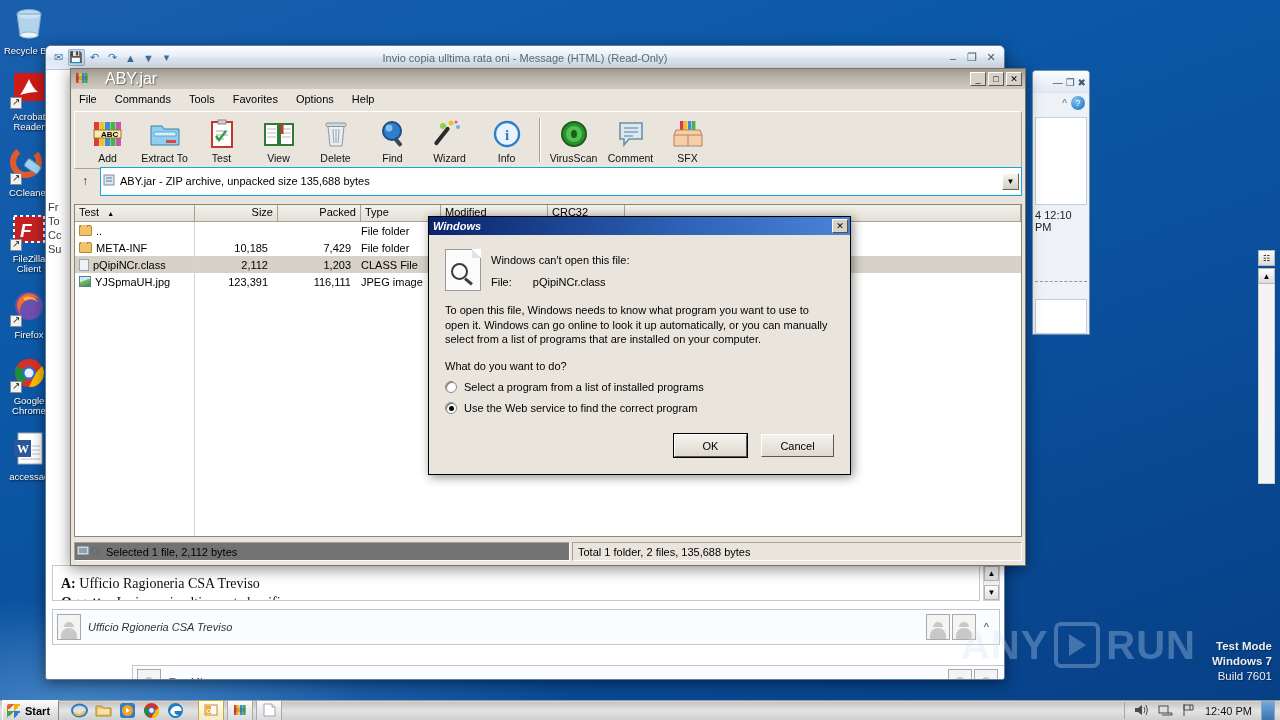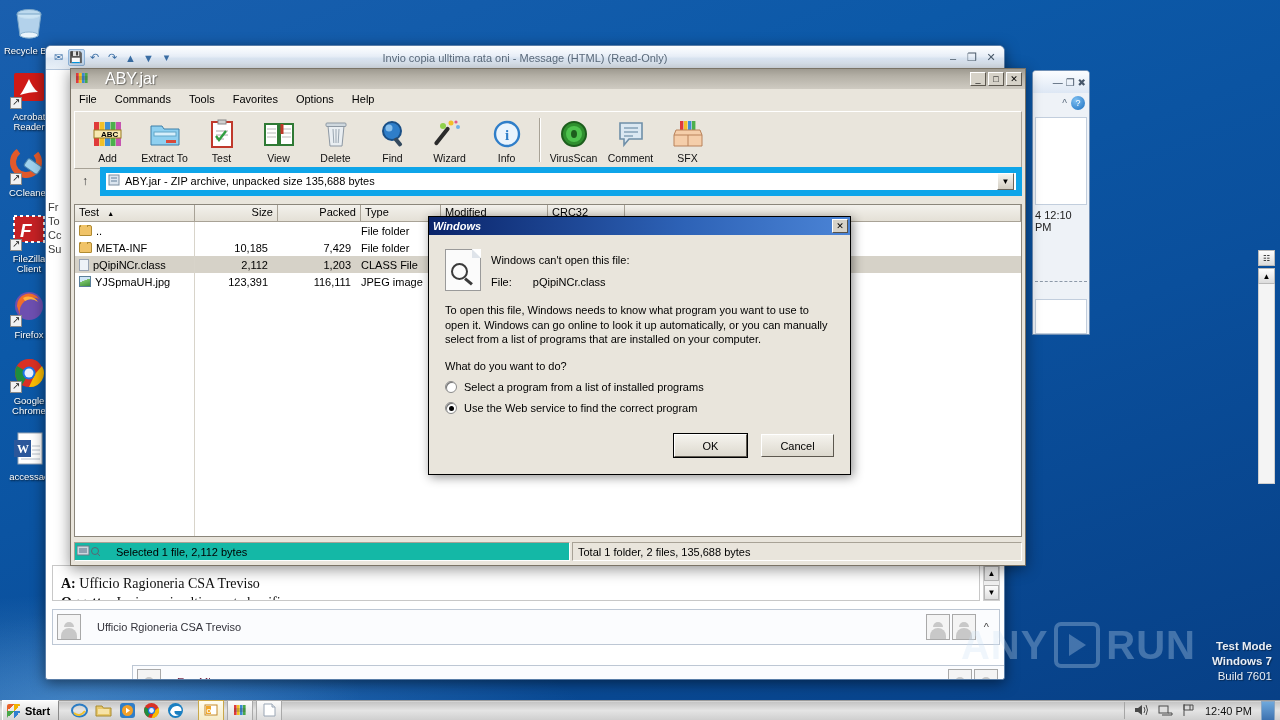--- a/index.html
+++ b/index.html
@@ -79,21 +79,21 @@
     border: 1px solid #b5b5b5; display: flex; align-items: center; justify-content: center; font-size: 8px; }
   .mail-scroll .arw.bot { position: absolute; bottom: 0; }
   .recip-bar { position: absolute; left: 6px; right: 4px; bottom: 34px; height: 36px;
      border: 1px solid #bdc7d4; background: #fbfcfe; display: flex; align-items: center; padding: 0 4px; }
   .recip-bar2 { position: absolute; left: 86px; right: -18px; bottom: -20px; height: 34px;
      border: 1px solid #bdc7d4; background: #fbfcfe; display: flex; align-items: center; padding: 0 4px; }
   .av { width: 24px; height: 26px; border: 1px solid #a9a9a9; background: #f4f4f4;
      display: flex; align-items: flex-end; justify-content: center; overflow: hidden; }
   .av:after { content:""; width: 16px; height: 11px; border-radius: 8px 8px 0 0;
      background: #c8c8c8; box-shadow: 0 -9px 0 -3px #c8c8c8; }
-  .recip-name { margin-left: 16px; font-size: 11px; color: #33333b; }
+  .recip-name { margin-left: 7px; font-size: 11px; color: #33333b; font-style: italic; }
   .recip-name.pink { color: #7a2a4a; }
   .recip-right { margin-left: auto; display: flex; gap: 2px; align-items: center; }
 
   
   #rarWin { left: 70px; top: 68px; width: 956px; height: 498px;
     background: #e9e5dc; border: 1px solid #7a7366;
     box-shadow: 0 3px 14px rgba(0,0,0,.45); }
   .rar-tb { height: 20px;
     background: linear-gradient(180deg, #9e9a90 0%, #b4b0a6 35%, #cfcbc2 100%);
     display: flex; align-items: center; padding: 0 2px 0 4px; position: relative; }
@@ -114,21 +114,21 @@
     border-right-color: #a8a296; border-bottom-color: #a8a296;
     display: flex; align-items: center; padding-left: 4px; }
   .tb-item { width: 57px; text-align: center; cursor: default; }
   .tb-item .ic { height: 34px; display: flex; align-items: center; justify-content: center; }
   .tb-item .tx { font-size: 10.5px; color: #111; margin-top: 1px; }
   .tb-sep { width: 2px; height: 44px; border-left: 1px solid #a8a296; border-right: 1px solid #fff; margin: 0 4px; }
   .rar-addr { margin: 1px 3px 2px; height: 20px; display: flex; align-items: center; gap: 4px; }
   .addr-up { width: 22px; height: 18px; background: #e9e5dc; border: 1px solid transparent;
     display: flex; align-items: center; justify-content: center; font-size: 12px; color: #333; }
   .addr-box { flex: 1; height: 29px; background: #fff;
-    border: 6px solid #0ea5e9; display: flex; align-items: center; padding: 0 2px;
+    border: 1px solid #0ea5e9; display: flex; align-items: center; padding: 0 2px;
     font-size: 11px; color: #000; }
   .addr-drop { width: 17px; height: 17px; background: linear-gradient(180deg,#f6f4ef,#d3cec3);
      border: 1px solid #fff; border-right-color: #6b665c; border-bottom-color: #6b665c;
      margin-left: auto; display: flex; align-items: center; justify-content: center; font-size: 8px; }
   .rar-list { position: absolute; left: 3px; right: 3px; top: 135px; bottom: 28px;
      background: #fff; border: 1px solid #8b867b; }
   .lst-head { display: flex; height: 17px; background: #e9e5dc; border-bottom: 1px solid #a8a296; }
   .lst-head div { border-right: 1px solid #a8a296; padding: 1px 4px; font-size: 11px;
      color: #000; background: linear-gradient(180deg,#f3f1ec,#e4e0d6); position: relative; }
   .row { display: flex; height: 17px; align-items: center; font-size: 11px; color: #000; }
@@ -145,21 +145,21 @@
   .folder-ic { width: 13px; height: 11px; background: #f0c368; border: 1px solid #b08b32;
      border-radius: 1px 2px 1px 1px; position: relative; flex: none; }
   .folder-ic:before { content:""; position:absolute; left:0; top:-3px; width:6px; height:3px;
      background:#f0c368; border:1px solid #b08b32; border-bottom:none; border-radius:1px 1px 0 0; }
   .file-ic { width: 10px; height: 12px; background: #eef2f7; border: 1px solid #98a4b4; flex: none; }
   .jpg-ic { width: 12px; height: 11px; background: linear-gradient(160deg,#cfe6f8 40%, #79c36a 41%, #3f8f3a);
      border: 1px solid #5a7f9a; flex: none; }
   .rar-status { position: absolute; left: 3px; right: 3px; bottom: 4px; height: 19px;
      display: flex; gap: 2px; }
   .st-a { flex: 0 0 496px; border: 1px solid #a8a296; border-right-color: #fff; border-bottom-color: #fff;
-     background: #14b8a6; display: flex; align-items: center; padding-left: 2px; gap: 15px; font-size: 11px; }
+     background: #737373; display: flex; align-items: center; padding-left: 2px; gap: 5px; font-size: 11px; }
   .st-b { flex: 1; border: 1px solid #a8a296; border-right-color: #fff; border-bottom-color: #fff;
      background: #e9e5dc; display: flex; align-items: center; padding-left: 5px; font-size: 11px; }
 
   
   #dlg { left: 428px; top: 216px; width: 423px; height: 259px;
     background: #e9e5dc; border: 1px solid #000;
     box-shadow: 2px 2px 10px rgba(0,0,0,.45); }
   .dlg-tb { height: 18px;
     background: linear-gradient(90deg, #0a246a 0%, #2d62b6 60%, #4b84d6 100%);
     display: flex; align-items: center; padding: 0 2px 0 4px; }

